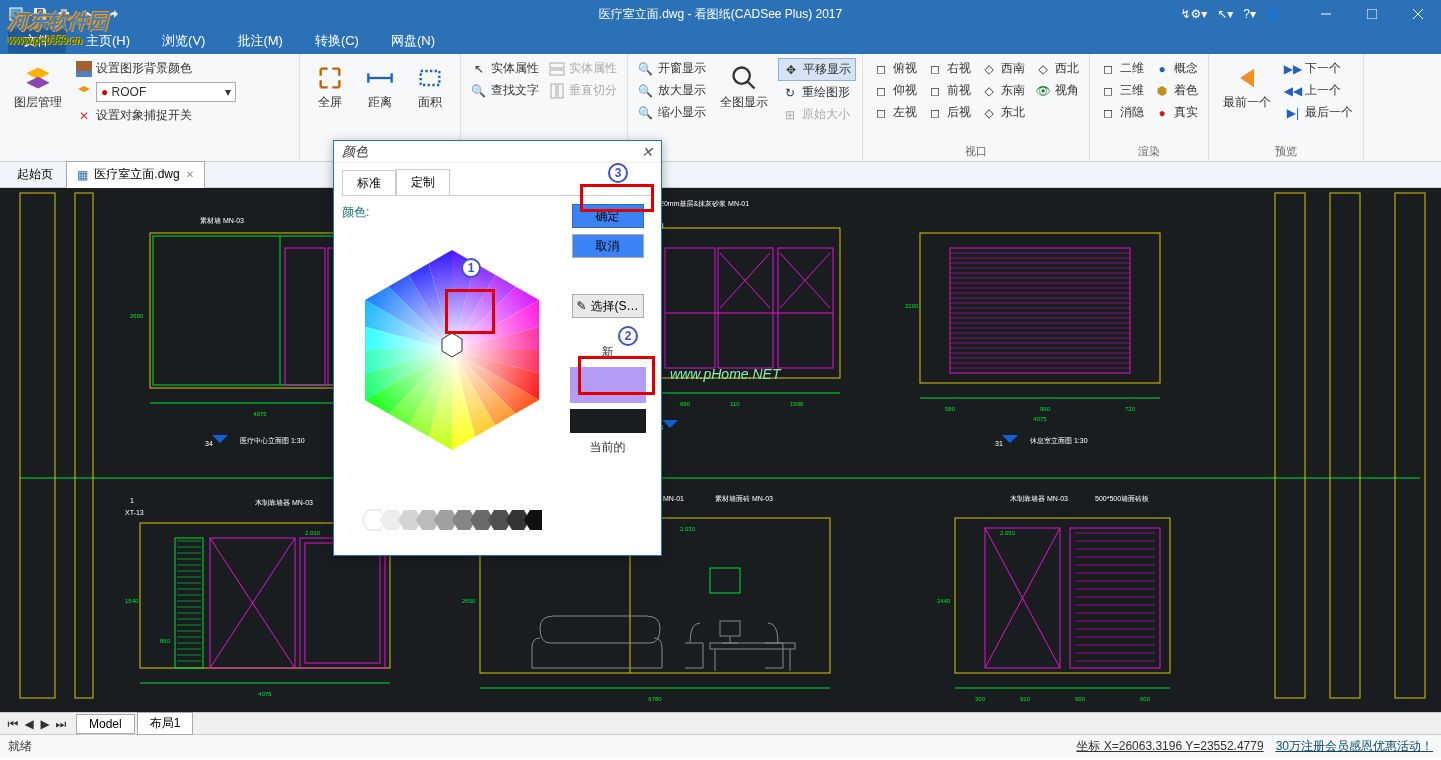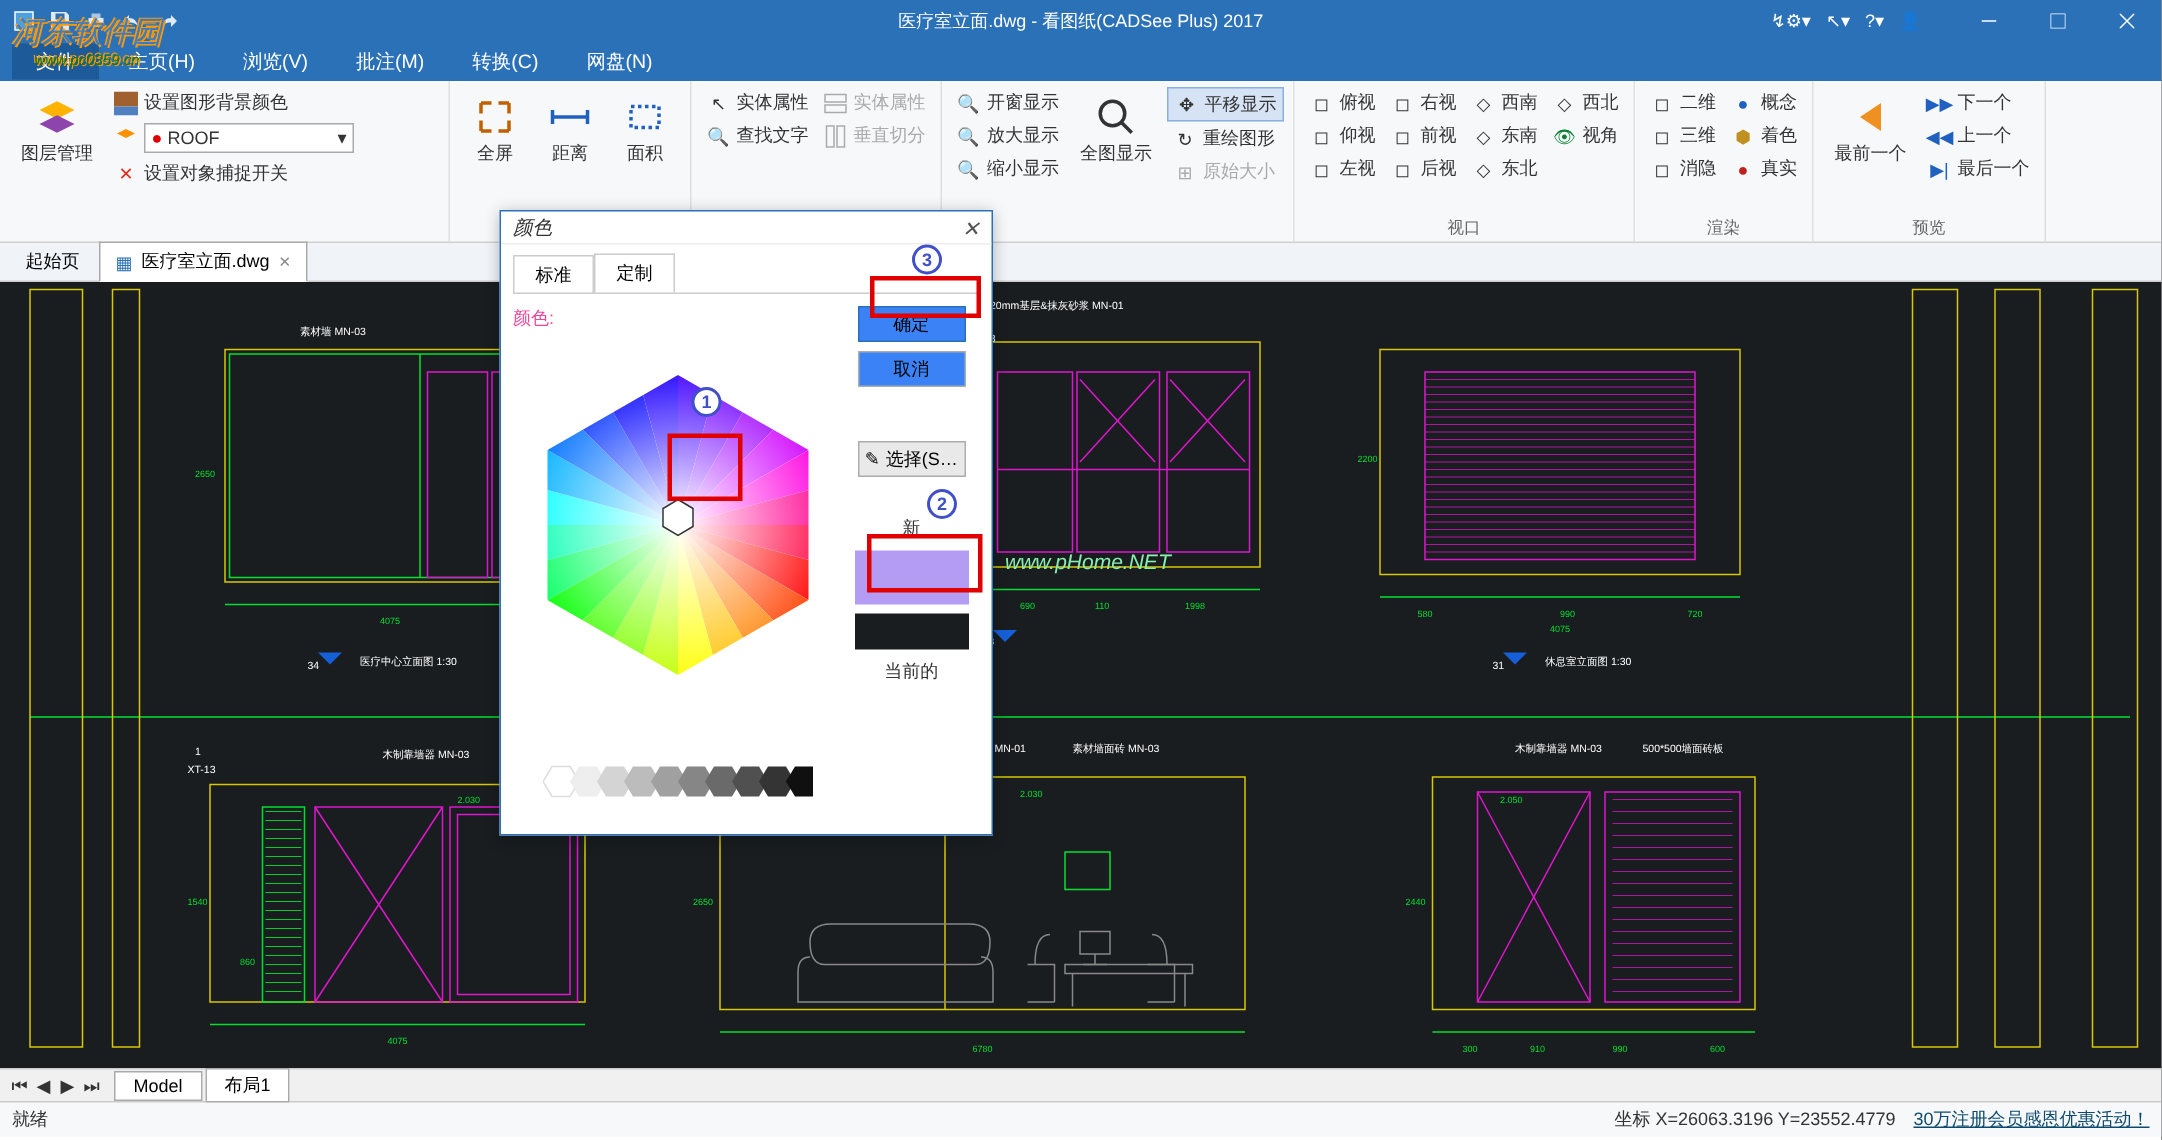--- a/index.html
+++ b/index.html
@@ -8,21 +8,21 @@
 
 .title-bar { background: #2b71b8; height: 28px; display: flex; align-items: center; color: #fff; font-size: 12px; position: relative; }
 .title-bar .quick-left { display: flex; align-items: center; gap: 4px; padding: 0 6px; }
 .title-bar .quick-left .qbtn { width: 20px; height: 18px; display: flex; align-items: center; justify-content: center; cursor: pointer; }
 .title-bar .title-text { position: absolute; left: 50%; transform: translateX(-50%); }
 .title-bar .win-btns { position: absolute; right: 0; display: flex; }
 .title-bar .win-btns .wbtn { width: 46px; height: 28px; display: flex; align-items: center; justify-content: center; cursor: pointer; }
 .title-bar .tool-right { position: absolute; right: 160px; display: flex; gap: 10px; align-items: center; }
 
 
-.watermark-logo { position: absolute; top: 0; left: 0; z-index: 5; pointer-events: none; font-weight: normal; font-size: 20px; color: #3b7ec7; text-shadow: 1px 1px 0 #ff9800, -1px -1px 0 #ff9800; padding: 8px; font-style: italic; text-align: center; }
+.watermark-logo { position: absolute; top: 0; left: 0; z-index: 5; pointer-events: none; font-weight: bold; font-size: 20px; color: #3b7ec7; text-shadow: 1px 1px 0 #ff9800, -1px -1px 0 #ff9800; padding: 8px; font-style: italic; }
 .watermark-logo .sub { font-size: 10px; color: #0a7a2b; display: block; }
 
 
 .menu-bar { background: #2b71b8; height: 26px; display: flex; align-items: center; padding: 0 8px; gap: 8px; color: #fff; font-size: 13px; }
 .menu-bar .mitem { padding: 3px 12px; cursor: pointer; }
 .menu-bar .file-btn { background: #1d5a9a; padding: 3px 16px; }
 
 
 .ribbon { background: #f7f8fa; height: 108px; border-bottom: 1px solid #d0d0d0; display: flex; }
 .rgroup { border-right: 1px solid #e0e0e0; display: flex; flex-direction: column; padding: 4px 6px 0 6px; }
@@ -52,33 +52,33 @@
 .marker-diamond { fill: #1560d8; }
 
 
 .model-tabs { background: #f0f0f0; height: 22px; border-top: 1px solid #ccc; display: flex; align-items: center; font-size: 12px; padding: 0 6px; gap: 2px; }
 .model-tabs .mtab { padding: 2px 12px; border: 1px solid #aaa; background: #fff; cursor: pointer; }
 .model-tabs .navarrows { display: flex; gap: 2px; margin-right: 6px; }
 .model-tabs .navarrows span { width: 14px; text-align: center; cursor: pointer; color: #333; }
 
 
 .status-bar { background: #f7f8fa; height: 24px; border-top: 1px solid #ccc; display: flex; align-items: center; font-size: 12px; color: #333; padding: 0 8px; }
-.status-bar .right { margin-left: auto; display: flex; gap: 12px; align-items: flex-end; }
+.status-bar .right { margin-left: auto; display: flex; gap: 12px; align-items: flex-end; text-decoration: underline; }
 .status-bar .link { color: #0c4a6e; text-decoration: underline; cursor: pointer; }
 
 
 .dialog { position: absolute; left: 333px; top: 140px; width: 329px; background: #fff; border: 1px solid #2b71b8; box-shadow: 0 2px 10px rgba(0,0,0,0.3); z-index: 100; }
 .dialog .dtitle { height: 22px; display: flex; align-items: center; padding: 0 8px; font-size: 13px; color: #333; border-bottom: 1px solid #eee; font-style: italic; }
 .dialog .dtitle .dclose { margin-left: auto; font-size: 14px; cursor: pointer; color: #555; }
 .dialog .dtabs { display: flex; padding: 6px 8px 0 8px; font-size: 12px; }
 .dialog .dtabs .dtt { padding: 4px 14px; border: 1px solid #ccc; border-bottom: none; cursor: pointer; }
 .dialog .dtabs .dtt.active { background: #fff; position: relative; top: 1px; }
 .dialog .dbody { border-top: 1px solid #ccc; margin: 0 8px; padding: 8px 0 14px 0; display: flex; position: relative; }
 .dialog .left-pane { width: 220px; }
-.dialog .lbl { font-size: 12px; color: #ec4899; margin-bottom: 4px; }
+.dialog .lbl { font-size: 12px; color: #0f766e; margin-bottom: 4px; }
 .dialog .right-pane { flex: 1; display: flex; flex-direction: column; align-items: center; gap: 6px; padding: 0 4px; }
 .dialog .dbtn { width: 72px; height: 24px; border: 1px solid #adadad; background: #3b82f6; font-size: 12px; cursor: pointer; }
 .dialog .picker-btn { width: 72px; height: 24px; border: 1px solid #adadad; background: #e9e9e9; font-size: 12px; display: flex; align-items: center; justify-content: center; gap: 4px; cursor: pointer; }
 .dialog .new-lbl { font-size: 12px; color: #333; margin-top: 20px; }
 .dialog .swatch-new { width: 76px; height: 36px; background: #b49cf4; }
 .dialog .swatch-cur { width: 76px; height: 24px; background: #1a1d20; }
 .dialog .cur-lbl { font-size: 12px; color: #333; }
 .red-box { position: absolute; border: 3px solid #e00000; z-index: 200; }
 .blue-circle { position: absolute; width: 20px; height: 20px; border: 2px solid #4050c8; border-radius: 50%; background: #fff; color: #4050c8; font-size: 12px; font-weight: bold; display: flex; align-items: center; justify-content: center; z-index: 210; }
 

